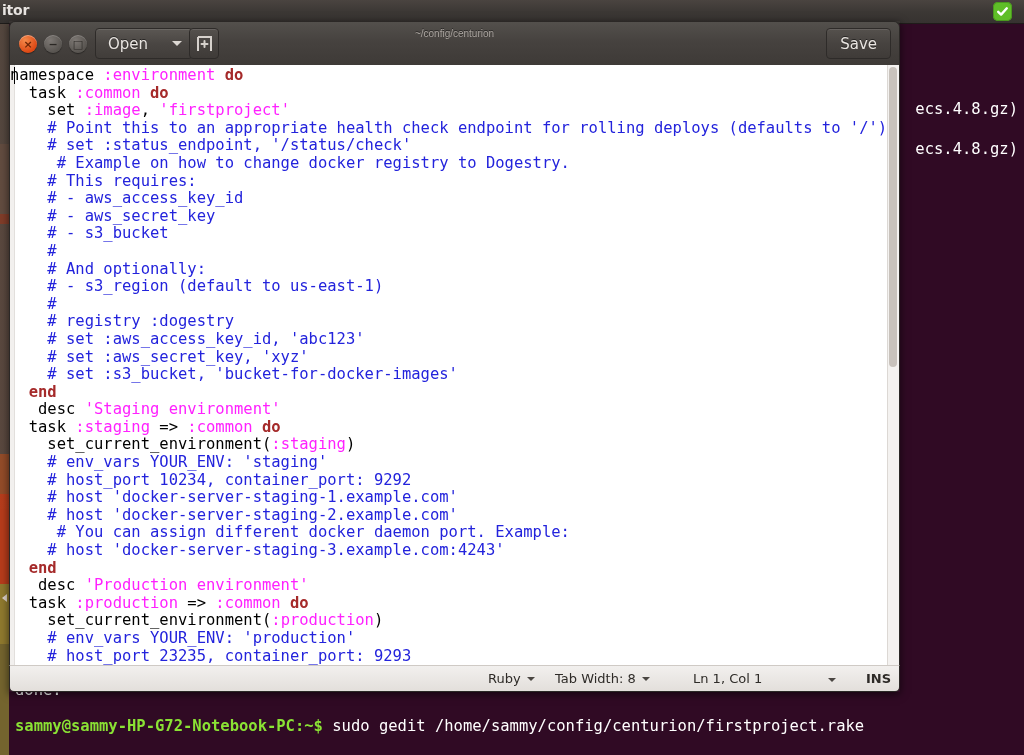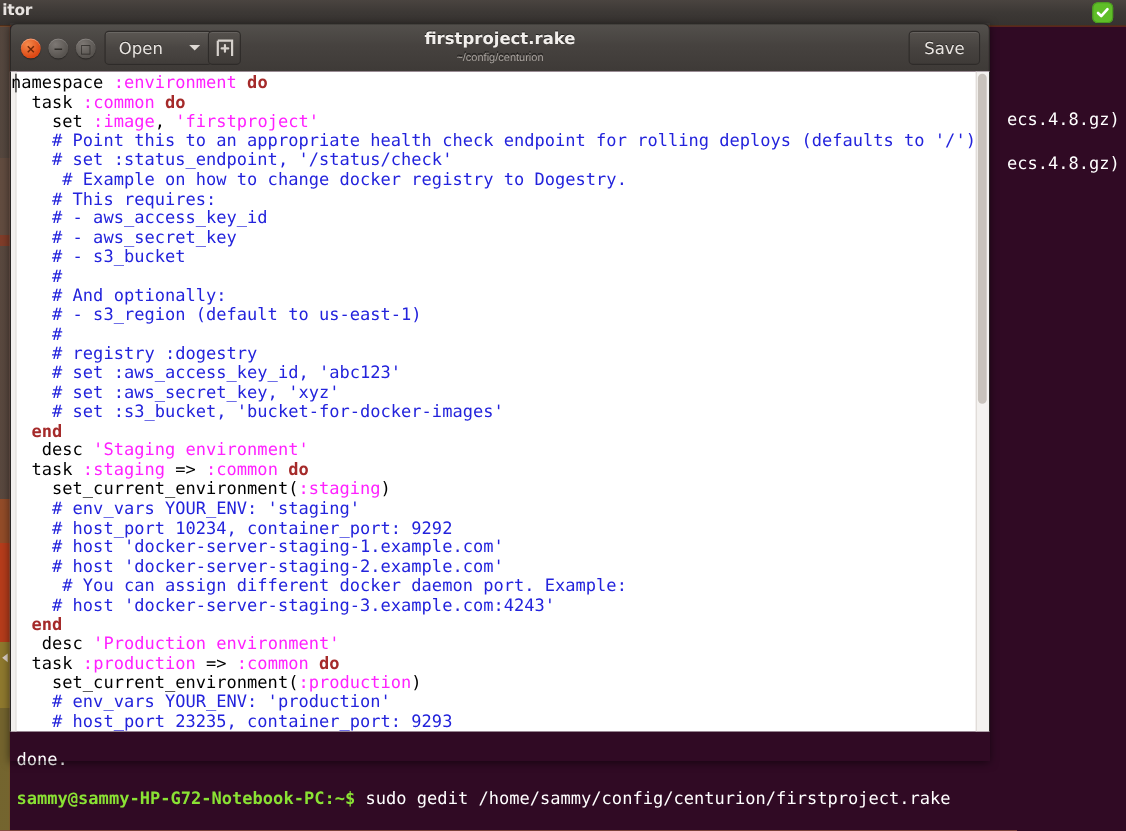--- a/index.html
+++ b/index.html
@@ -307,34 +307,50 @@
 
       <div id="newdoc-button">
         <svg width="17" height="18" viewBox="0 0 17 18" aria-hidden="true">
           <path d="M2 2 H15 V16" stroke="#d6d1cc" stroke-width="2" fill="none"></path>
           <path d="M2 2 V16" stroke="#d6d1cc" stroke-width="2" fill="none"></path>
           <path d="M8.5 6 V12 M5.5 9 H11.5" stroke="#d6d1cc" stroke-width="2" fill="none" stroke-linecap="round"></path>
         </svg>
       </div>
 
       <div id="title-block">
-        <div id="gedit-title">firstproject.rake</div>
         <div id="gedit-subtitle">~/config/centurion</div>
       </div>
 
       <div id="save-button">
         <span id="save-label">Save</span>
       </div>
     </div>
 
     <div id="editor-wrap">
       <div id="scroll-left-mark"></div>
       <pre id="code"><span class="ln"><span class="plain">namespace </span><span class="sym">:environment</span><span class="plain"> </span><span class="kw">do</span></span><span class="ln"><span class="plain">  task </span><span class="sym">:common</span><span class="plain"> </span><span class="kw">do</span></span><span class="ln"><span class="plain">    set </span><span class="sym">:image</span><span class="plain">, </span><span class="str">'firstproject'</span></span><span class="ln"><span class="cmt">    # Point this to an appropriate health check endpoint for rolling deploys (defaults to '/')</span></span><span class="ln"><span class="cmt">    # set :status_endpoint, '/status/check'</span></span><span class="ln"><span class="cmt">     # Example on how to change docker registry to Dogestry.</span></span><span class="ln"><span class="cmt">    # This requires:</span></span><span class="ln"><span class="cmt">    # - aws_access_key_id</span></span><span class="ln"><span class="cmt">    # - aws_secret_key</span></span><span class="ln"><span class="cmt">    # - s3_bucket</span></span><span class="ln"><span class="cmt">    #</span></span><span class="ln"><span class="cmt">    # And optionally:</span></span><span class="ln"><span class="cmt">    # - s3_region (default to us-east-1)</span></span><span class="ln"><span class="cmt">    #</span></span><span class="ln"><span class="cmt">    # registry :dogestry</span></span><span class="ln"><span class="cmt">    # set :aws_access_key_id, 'abc123'</span></span><span class="ln"><span class="cmt">    # set :aws_secret_key, 'xyz'</span></span><span class="ln"><span class="cmt">    # set :s3_bucket, 'bucket-for-docker-images'</span></span><span class="ln"><span class="kw">  end</span></span><span class="ln"><span class="plain">   desc </span><span class="str">'Staging environment'</span></span><span class="ln"><span class="plain">  task </span><span class="sym">:staging</span><span class="plain"> =&gt; </span><span class="sym">:common</span><span class="plain"> </span><span class="kw">do</span></span><span class="ln"><span class="plain">    set_current_environment(</span><span class="sym">:staging</span><span class="plain">)</span></span><span class="ln"><span class="cmt">    # env_vars YOUR_ENV: 'staging'</span></span><span class="ln"><span class="cmt">    # host_port 10234, container_port: 9292</span></span><span class="ln"><span class="cmt">    # host 'docker-server-staging-1.example.com'</span></span><span class="ln"><span class="cmt">    # host 'docker-server-staging-2.example.com'</span></span><span class="ln"><span class="cmt">     # You can assign different docker daemon port. Example:</span></span><span class="ln"><span class="cmt">    # host 'docker-server-staging-3.example.com:4243'</span></span><span class="ln"><span class="kw">  end</span></span><span class="ln"><span class="plain">   desc </span><span class="str">'Production environment'</span></span><span class="ln"><span class="plain">  task </span><span class="sym">:production</span><span class="plain"> =&gt; </span><span class="sym">:common</span><span class="plain"> </span><span class="kw">do</span></span><span class="ln"><span class="plain">    set_current_environment(</span><span class="sym">:production</span><span class="plain">)</span></span><span class="ln"><span class="cmt">    # env_vars YOUR_ENV: 'production'</span></span><span class="ln"><span class="cmt">    # host_port 23235, container_port: 9293</span></span></pre>
       <div id="text-cursor"></div>
       <div id="scrollbar-v">
         <div id="scrollbar-thumb"></div>
       </div>
     </div>
 
+    <div id="status-bar">
+      <div class="sb-item" id="sb-lang">
+        <span>Ruby</span>
+        <span class="caret-sm"></span>
+      </div>
+      <div class="sb-item" id="sb-tabw">
+        <span>Tab Width: 8</span>
+        <span class="caret-sm"></span>
+      </div>
+      <div class="sb-item" id="sb-pos">
+        <span>Ln 1, Col 1</span>
+      </div>
+      <span class="caret-sm" id="sb-pos-caret"></span>
+      <div class="sb-item" id="sb-ins">
+        <span>INS</span>
+      </div>
+    </div>
 
   </div>
 
 </div>
 
 </body></html>

